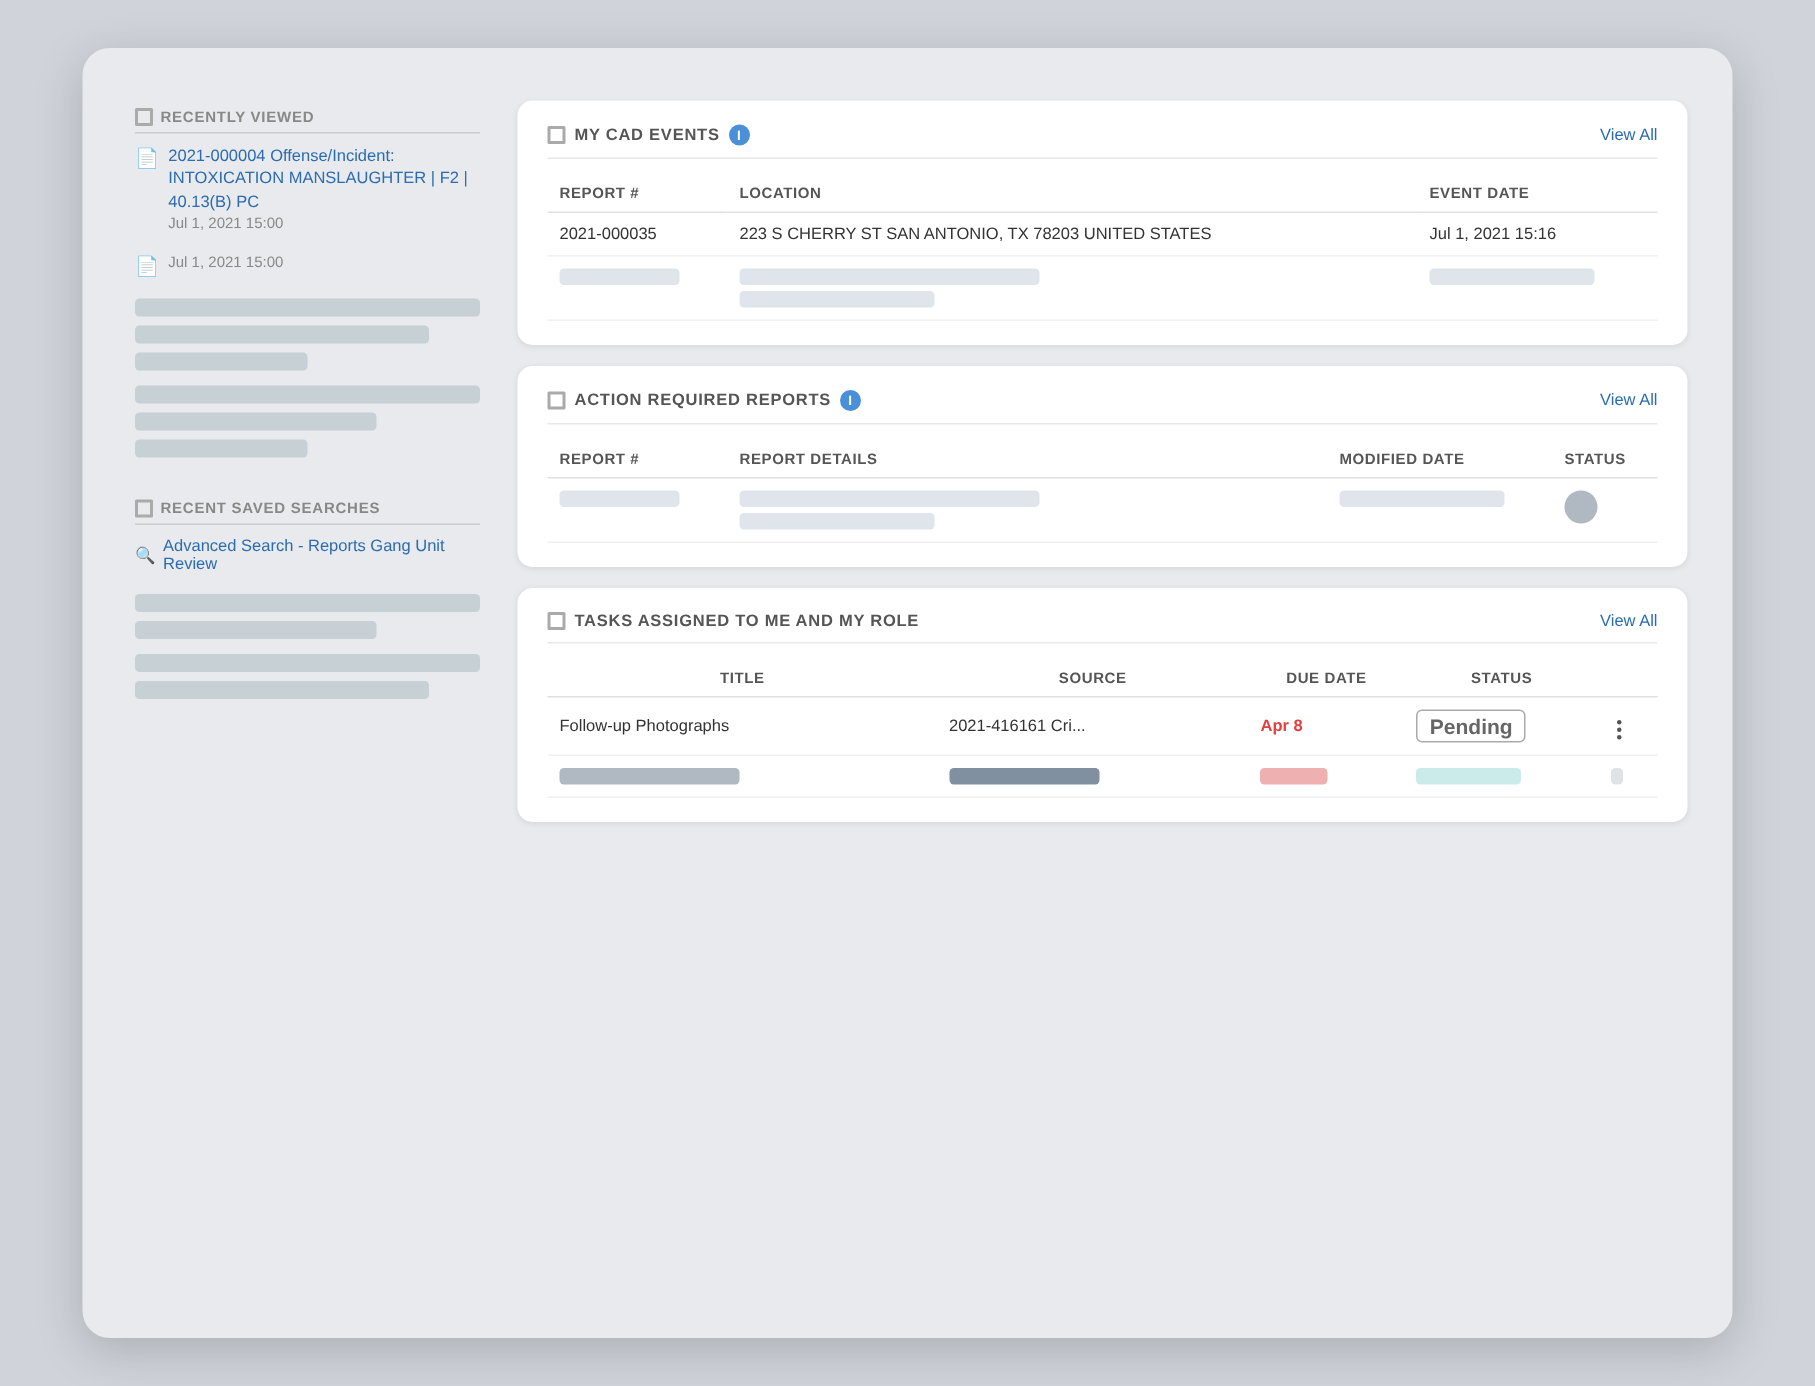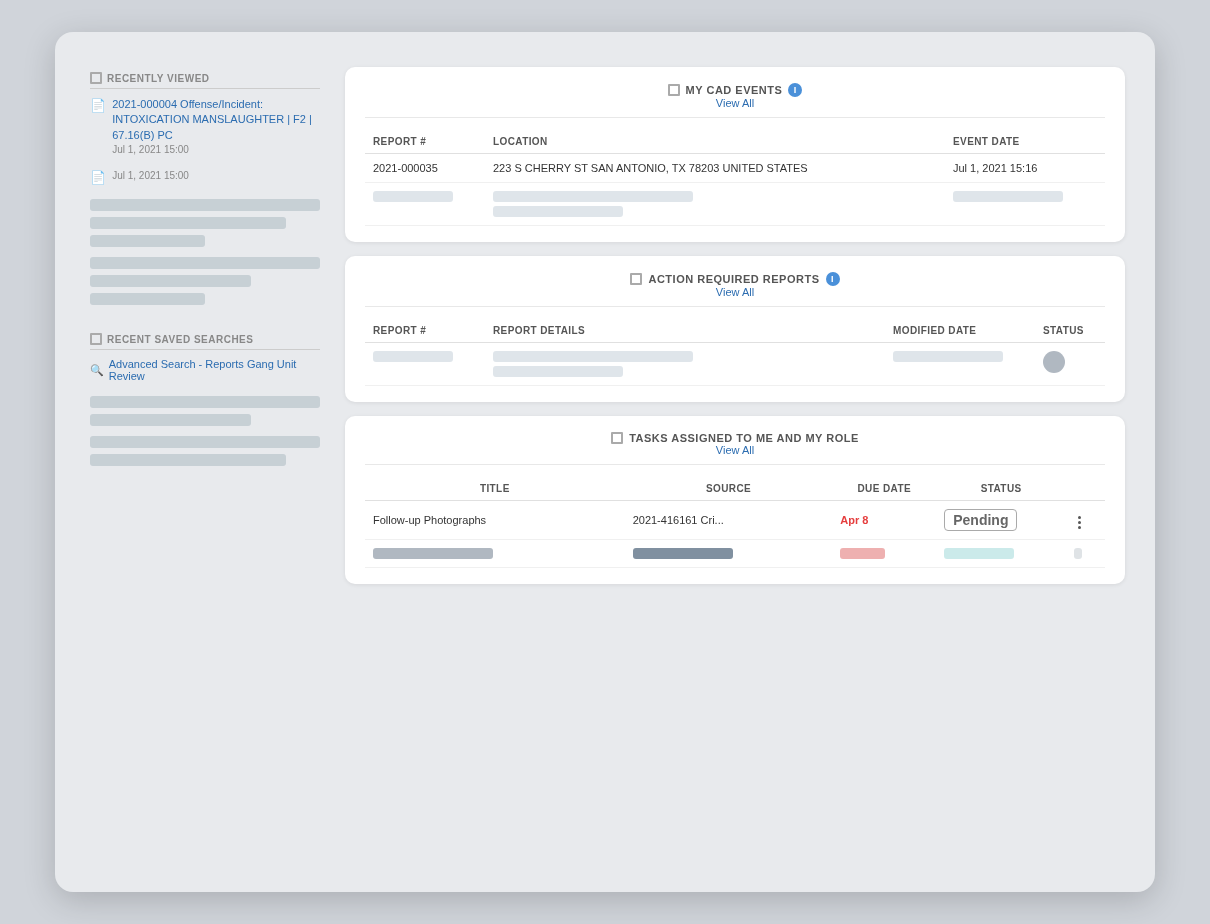--- a/index.html
+++ b/index.html
@@ -108,21 +108,20 @@
       padding: 16px 20px;
       box-shadow: 0 1px 4px rgba(0,0,0,0.08);
     }
     .card-header {
       display: flex;
       justify-content: space-between;
       align-items: center;
       margin-bottom: 12px;
       border-bottom: 1px solid #e8e8e8;
       padding-bottom: 8px;
-      flex-direction: column;
     }
     .card-title {
       font-size: 11px;
       font-weight: 700;
       color: #555;
       letter-spacing: 0.5px;
       text-transform: uppercase;
       display: flex;
       align-items: center;
       gap: 6px;
@@ -287,21 +286,21 @@
   <div class="sidebar">
 
     <div class="sidebar-section">
       <div class="sidebar-section-title">
         <span>RECENTLY VIEWED</span>
       </div>
 
       <div class="sidebar-item">
         <span class="sidebar-item-icon">📄</span>
         <div>
-          <div class="sidebar-item-text">2021-000004 Offense/Incident: INTOXICATION MANSLAUGHTER | F2 | 67.16(B) PC</div>
+          <div class="sidebar-item-text">2021-000004 Offense/Incident: INTOXICATION MANSLAUGHTER | F2 | 40.13(B) PC</div>
           <div class="sidebar-item-date">Jul 1, 2021 15:00</div>
         </div>
       </div>
 
       <div class="sidebar-item">
         <span class="sidebar-item-icon">📄</span>
         <div>
           <div class="sidebar-item-date">Jul 1, 2021 15:00</div>
         </div>
       </div>

